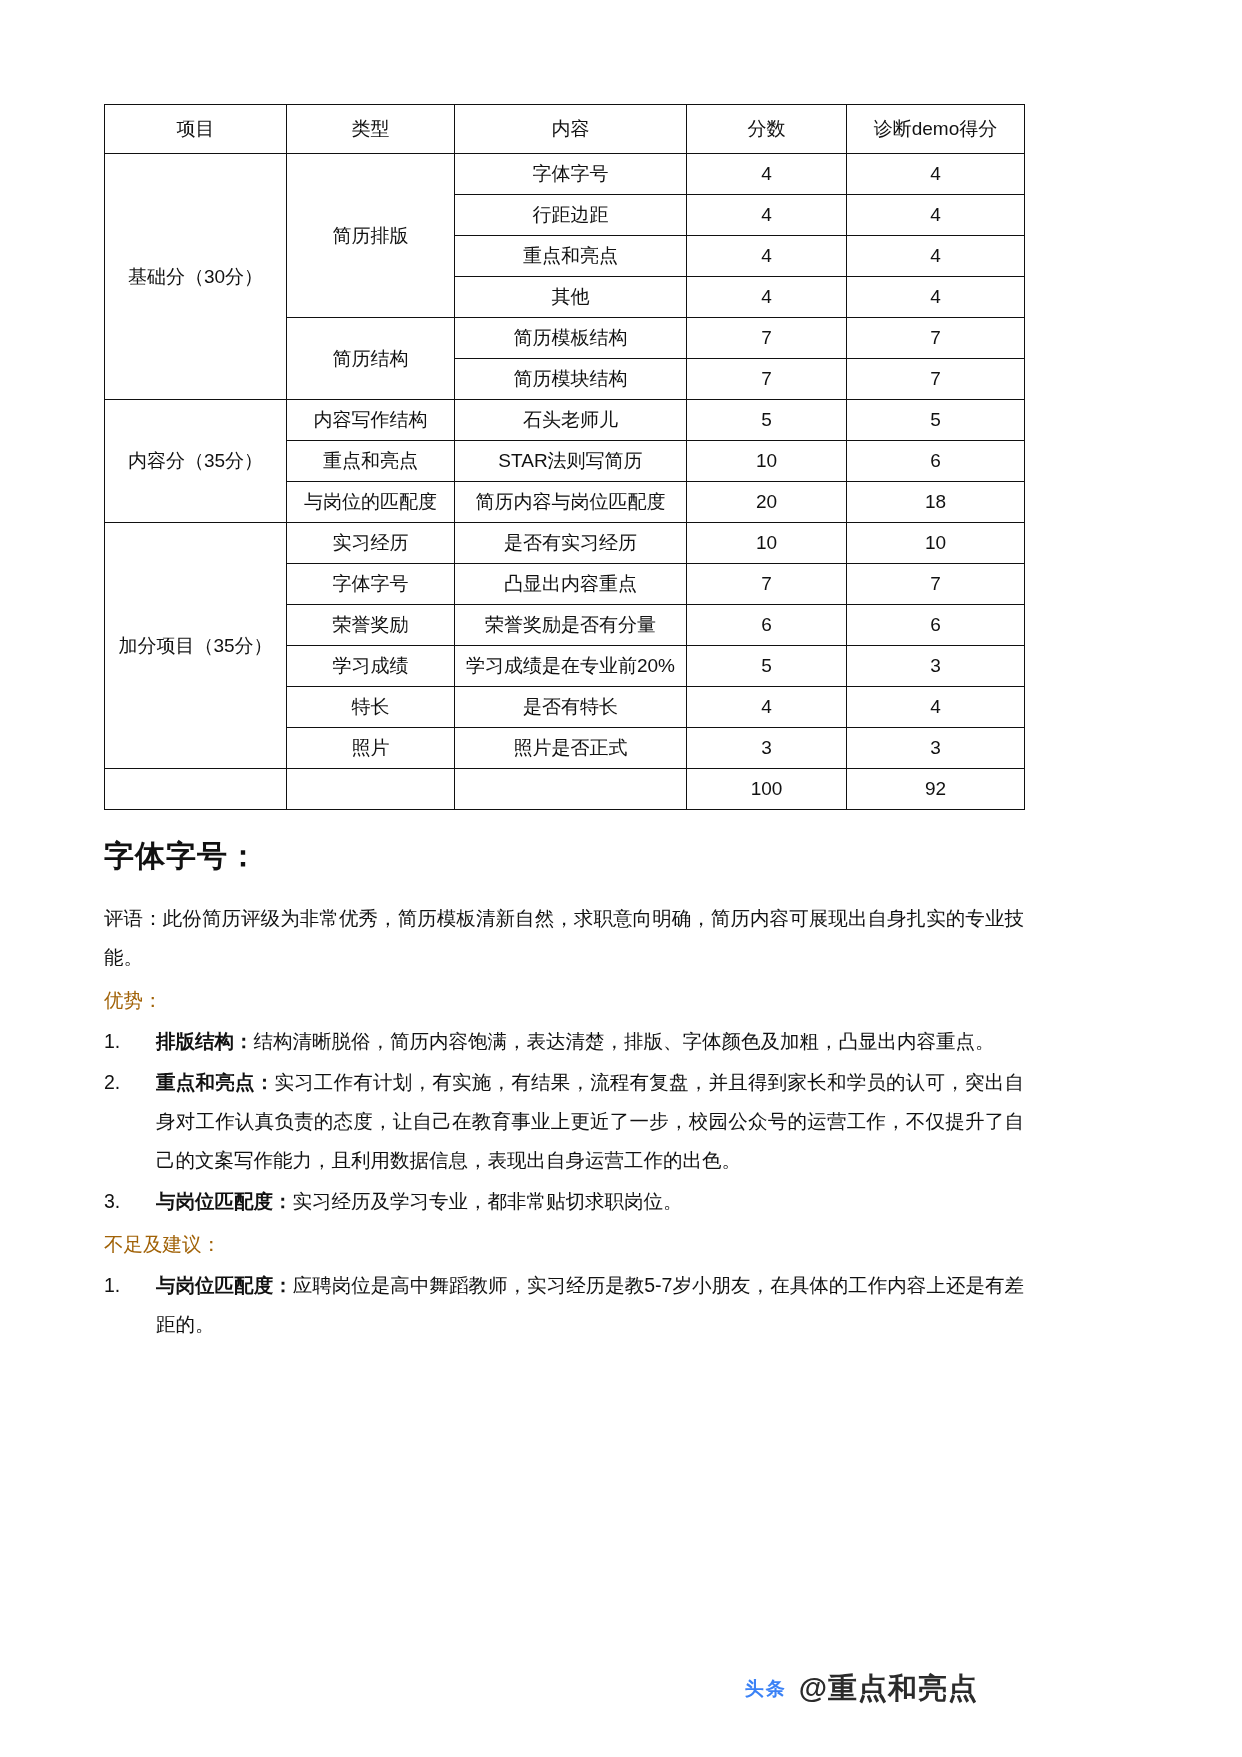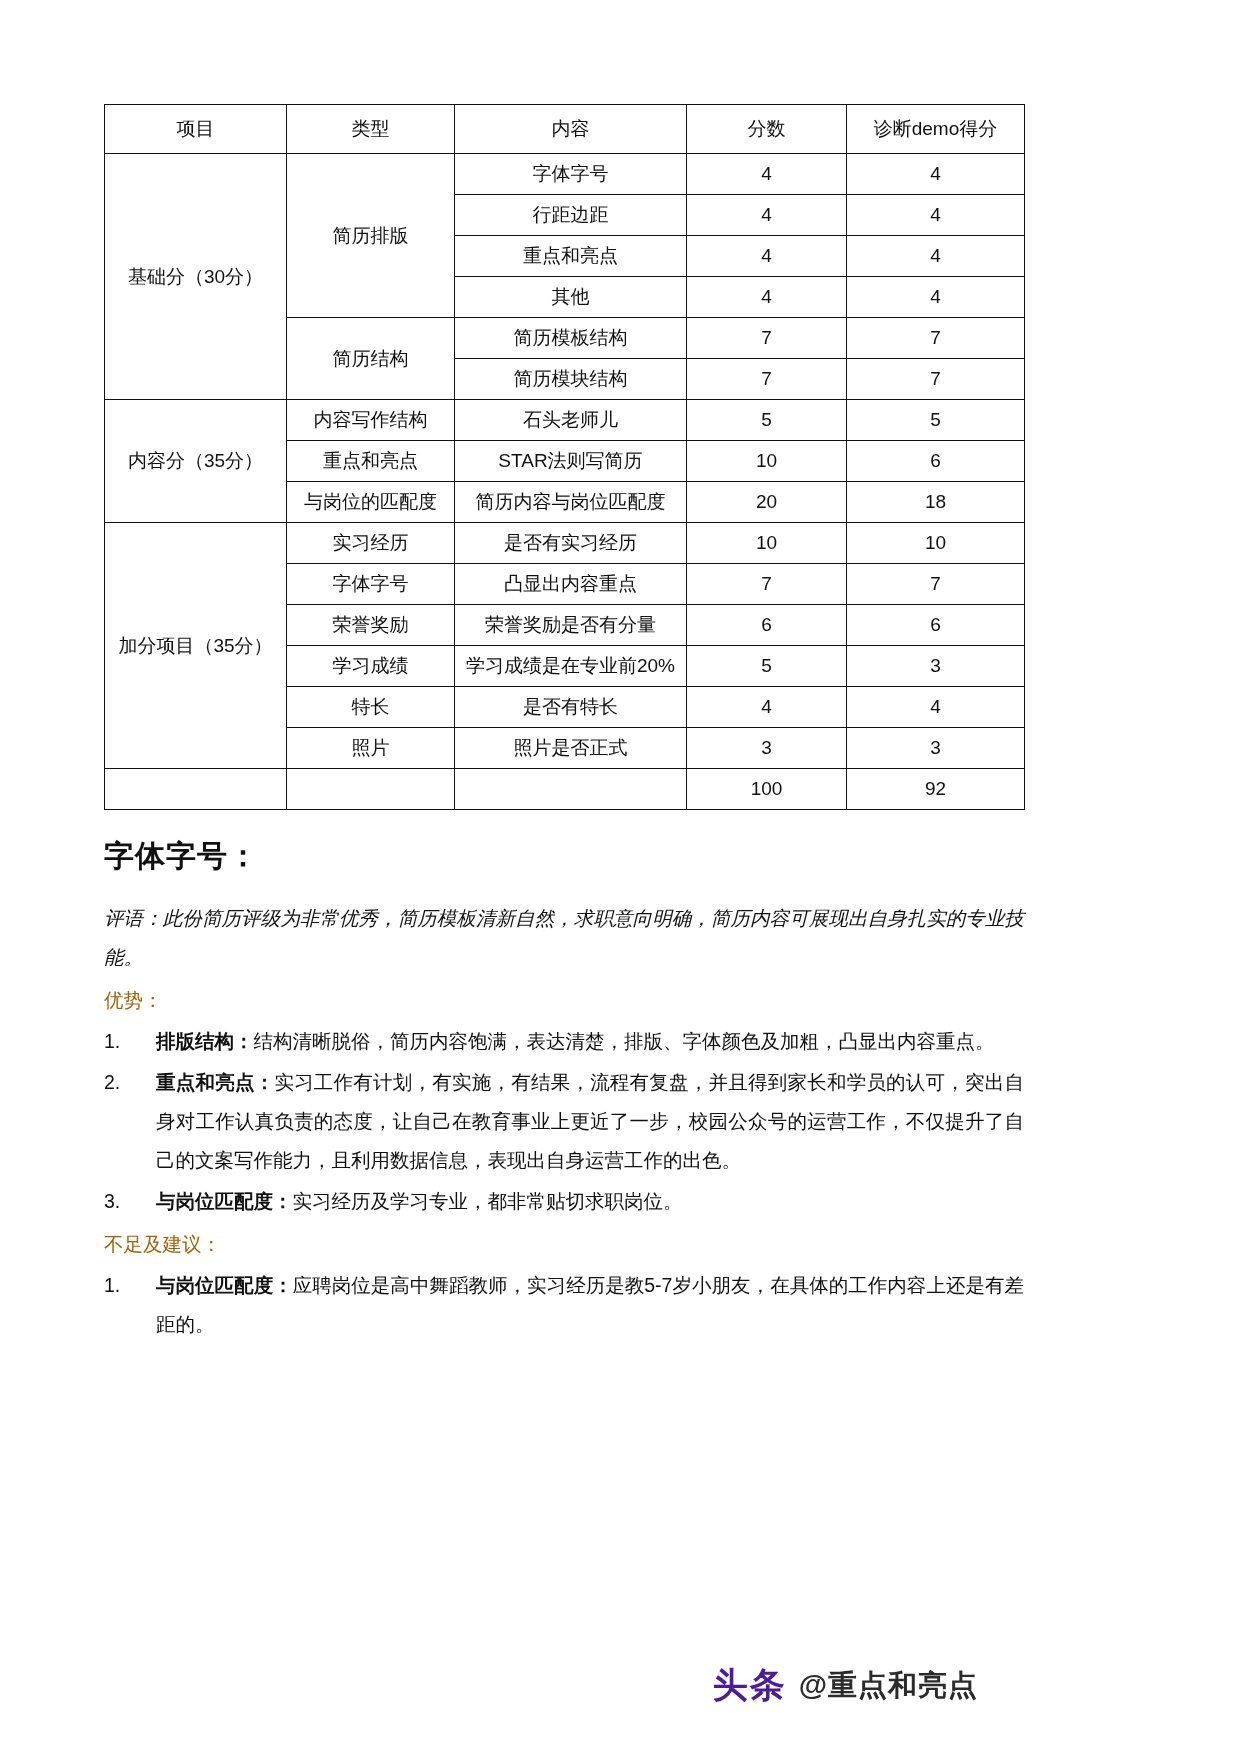--- a/index.html
+++ b/index.html
@@ -63,21 +63,20 @@
     font-weight: bold;
     letter-spacing: 1px;
     color: #111;
   }
   .para {
     margin: 22px 0 0 0;
     font-size: 19.5px;
     line-height: 2.0;
     color: #111;
     text-align: justify;
-    font-style: italic;
   }
   .label-line {
     margin: 4px 0 0 0;
     font-size: 19.5px;
     line-height: 2.0;
     font-weight: normal;
     color: #a16207;
   }
   ol.adv-list {
     margin: 0;
@@ -105,23 +104,23 @@
   
   .watermark {
     position: absolute;
     right: 56px;
     bottom: 52px;
     display: flex;
     align-items: center;
     gap: 12px;
   }
   .wm-logo {
-    font-size: 35px;
+    font-size: 19px;
     font-weight: bold;
-    color: #4c1d95;
+    color: #3b82f6;
     letter-spacing: 2px;
   }
   .wm-name {
     font-size: 29px;
     font-weight: bold;
     color: #2b2b2b;
     letter-spacing: 1px;
   }
 </style>
 </head>

